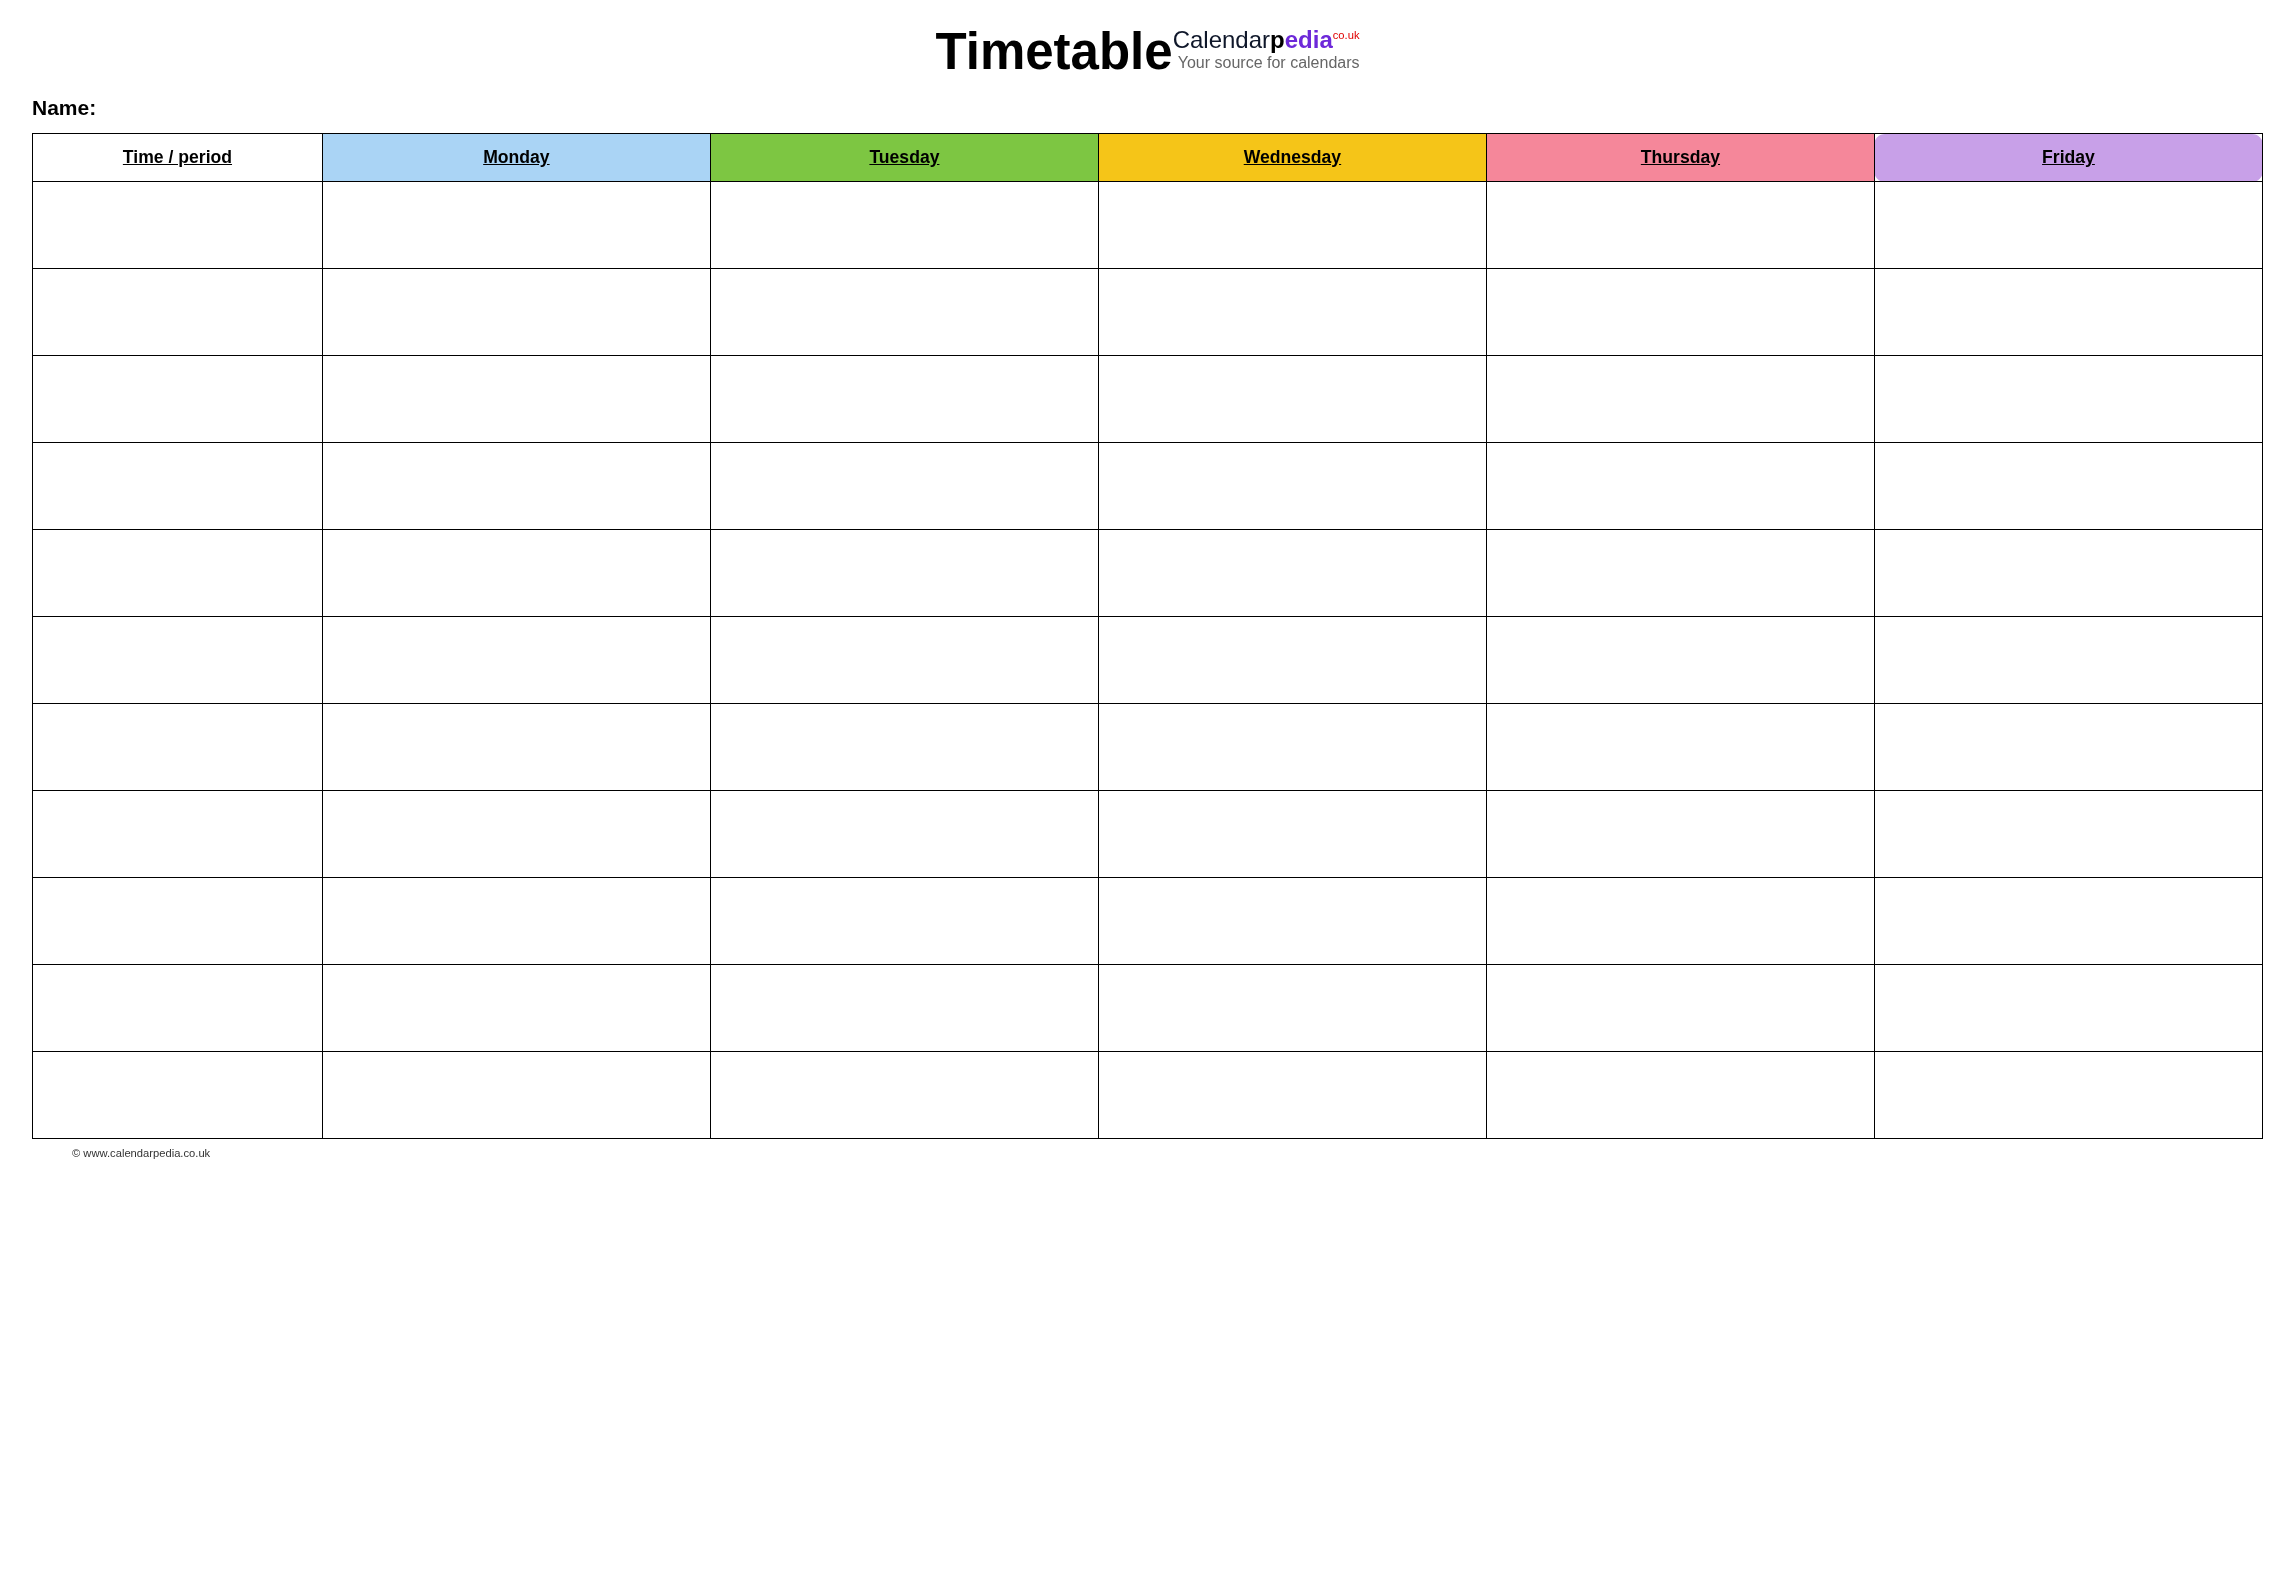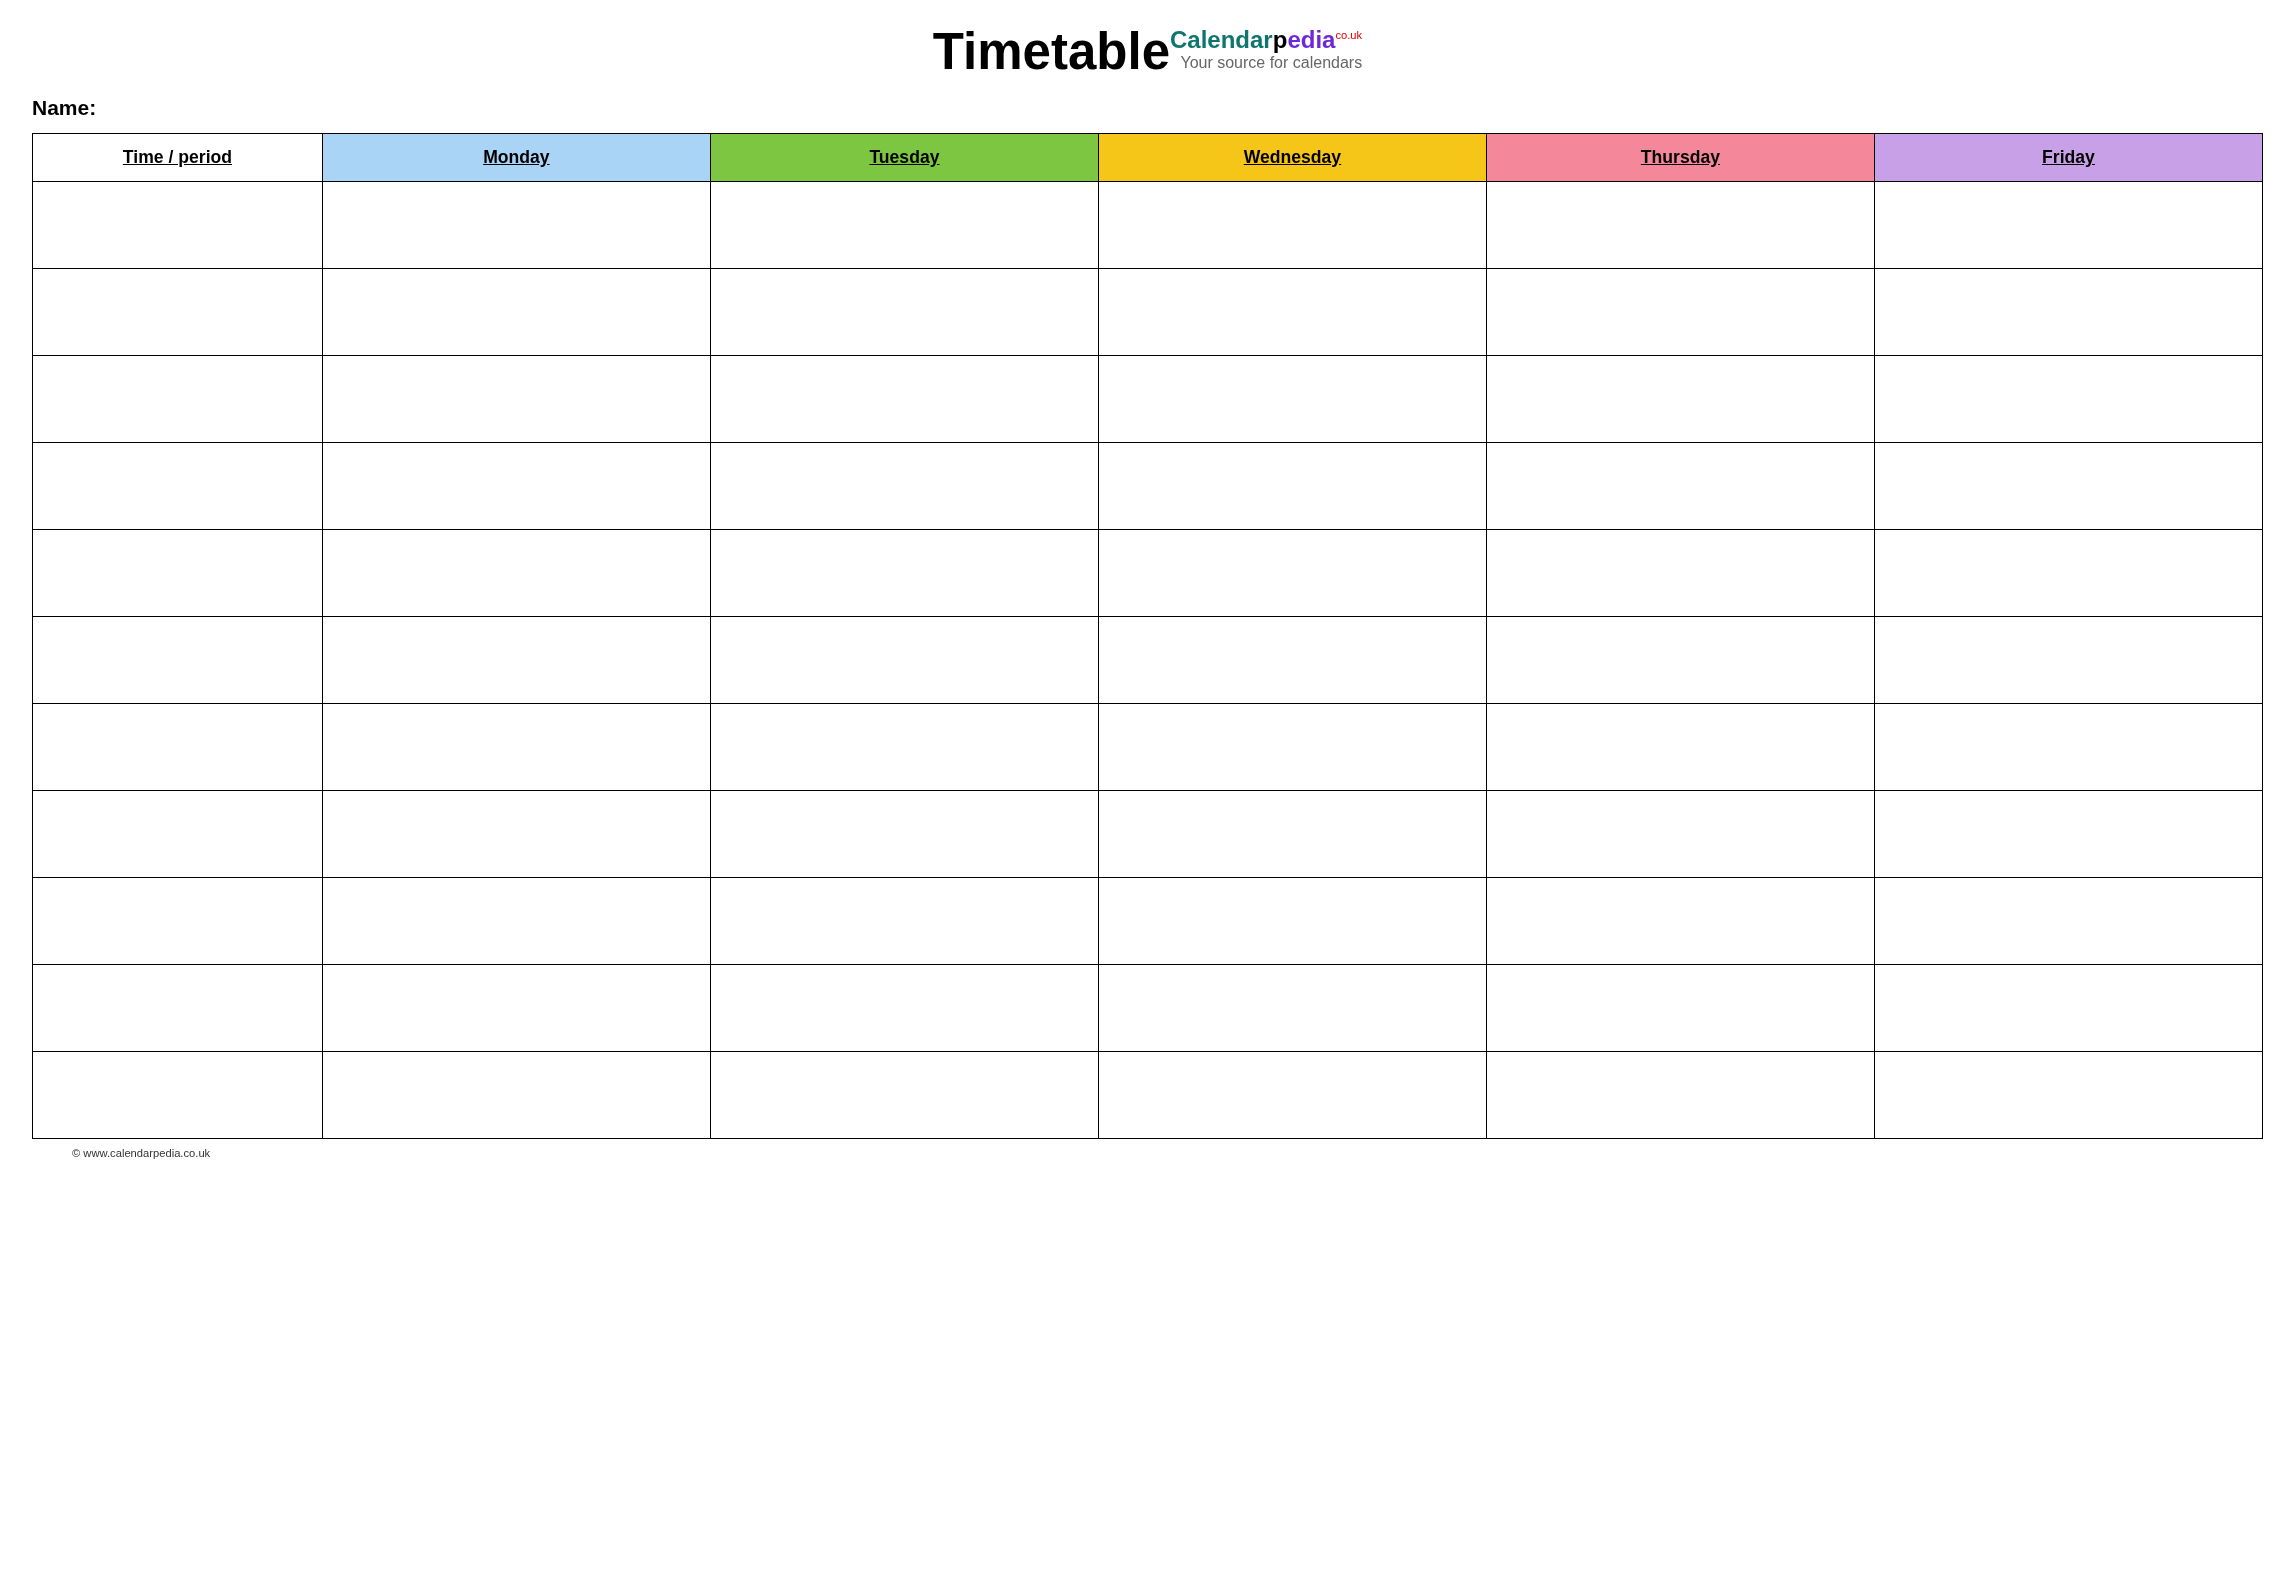--- a/index.html
+++ b/index.html
@@ -91,38 +91,39 @@
     }
 
     .col-thursday {
       background-color: #f5879a !important;
       width: 17.4%;
     }
 
     .col-friday {
       background-color: #c8a0e8 !important;
       width: 17.4%;
+      border-radius: 11px;
     }
 
     .footer {
       margin-top: 8px;
       font-size: 11.2px;
       color: #333333;
       margin-left: 40px;
     }
 
     
     .logo-brand {
       font-size: 24px;
       line-height: 1;
     }
 
     .logo-calendar {
-      font-weight: bold;
-      color: #0f766e;
+      font-weight: normal;
+      color: #0f172a;
     }
 
     .logo-p {
       font-weight: bold;
       color: #000;
     }
 
     .logo-edia {
       font-weight: bold;
       color: #6d28d9;

